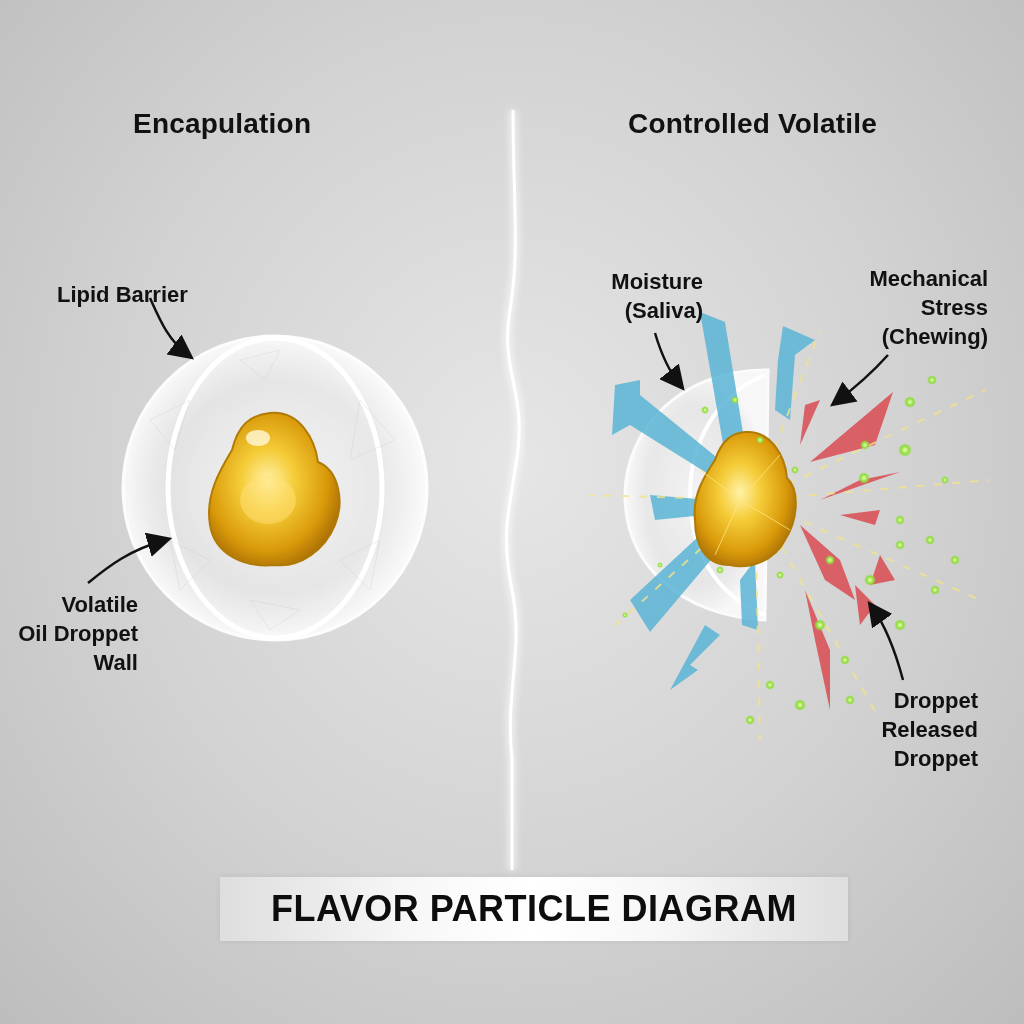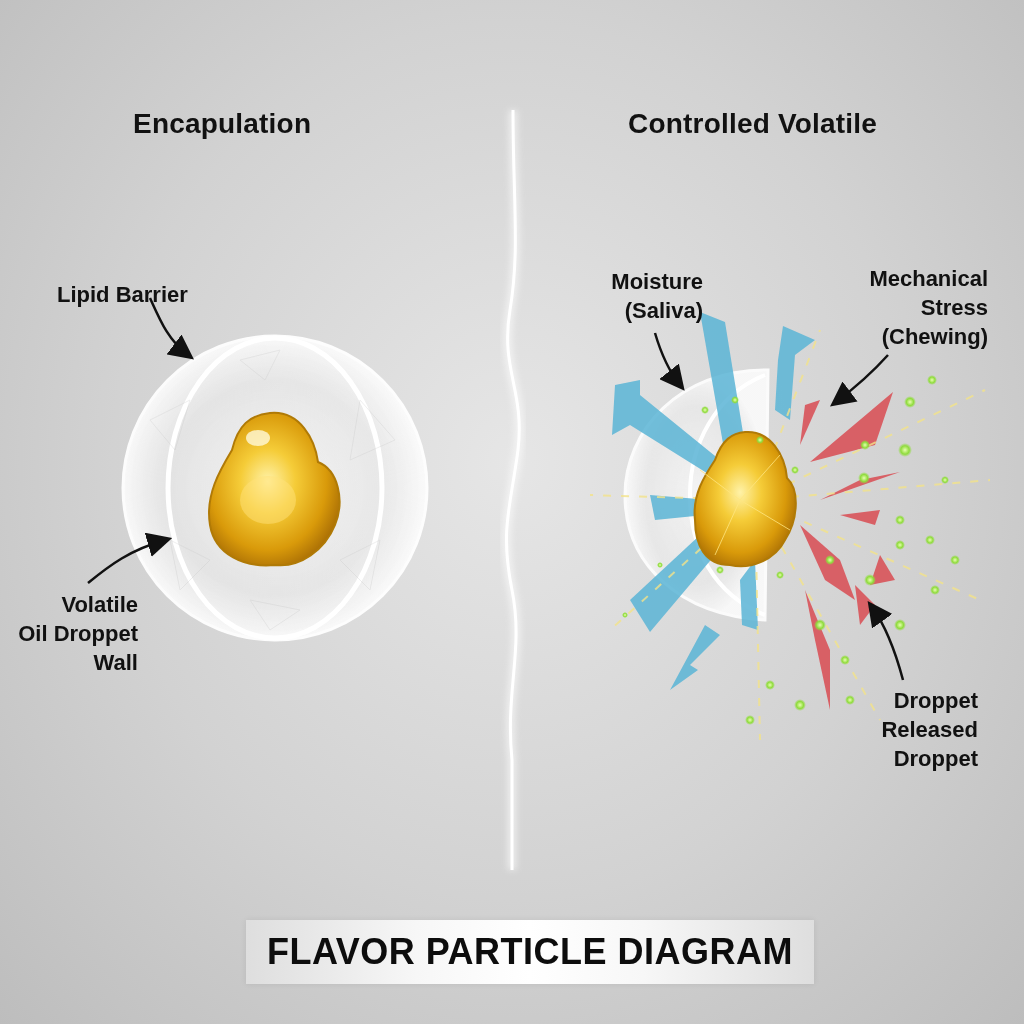--- a/index.html
+++ b/index.html
@@ -8,25 +8,24 @@
     background: radial-gradient(ellipse at 50% 45%, #e6e6e6 0%, #d2d2d2 55%, #bdbdbd 100%);
     font-family: "Liberation Sans", "DejaVu Sans", sans-serif;
     color:#111;
   }
   .abs { position:absolute; }
   .section-title { font-size:28px; font-weight:bold; letter-spacing:0.2px; }
   .label { font-size:22px; font-weight:bold; line-height:29px; text-align:right; }
   .label.left { text-align:left; }
   svg.layer { position:absolute; left:0; top:0; width:1024px; height:1024px; }
   .banner {
-    left:246px; top:877px; width:568px; height:64px;
+    left:220px; top:877px; width:628px; height:64px;
     background: linear-gradient(90deg, #dedede 0%, #f7f7f7 30%, #ffffff 50%, #f7f7f7 70%, #dedede 100%);
     display:flex; align-items:center; justify-content:center;
     box-shadow: 0 0 6px rgba(0,0,0,0.08);
-    margin-top: 43px;
   }
   .banner span { font-size:36px; font-weight:bold; letter-spacing:0.5px; color:#0d0d0d; }
 </style>
 </head>
 <body>
 
 <svg class="layer" viewBox="0 0 1024 1024">
   <defs>
     <radialGradient id="gold" cx="45%" cy="45%" r="60%">
       <stop offset="0%" stop-color="#fff2a8"></stop>

